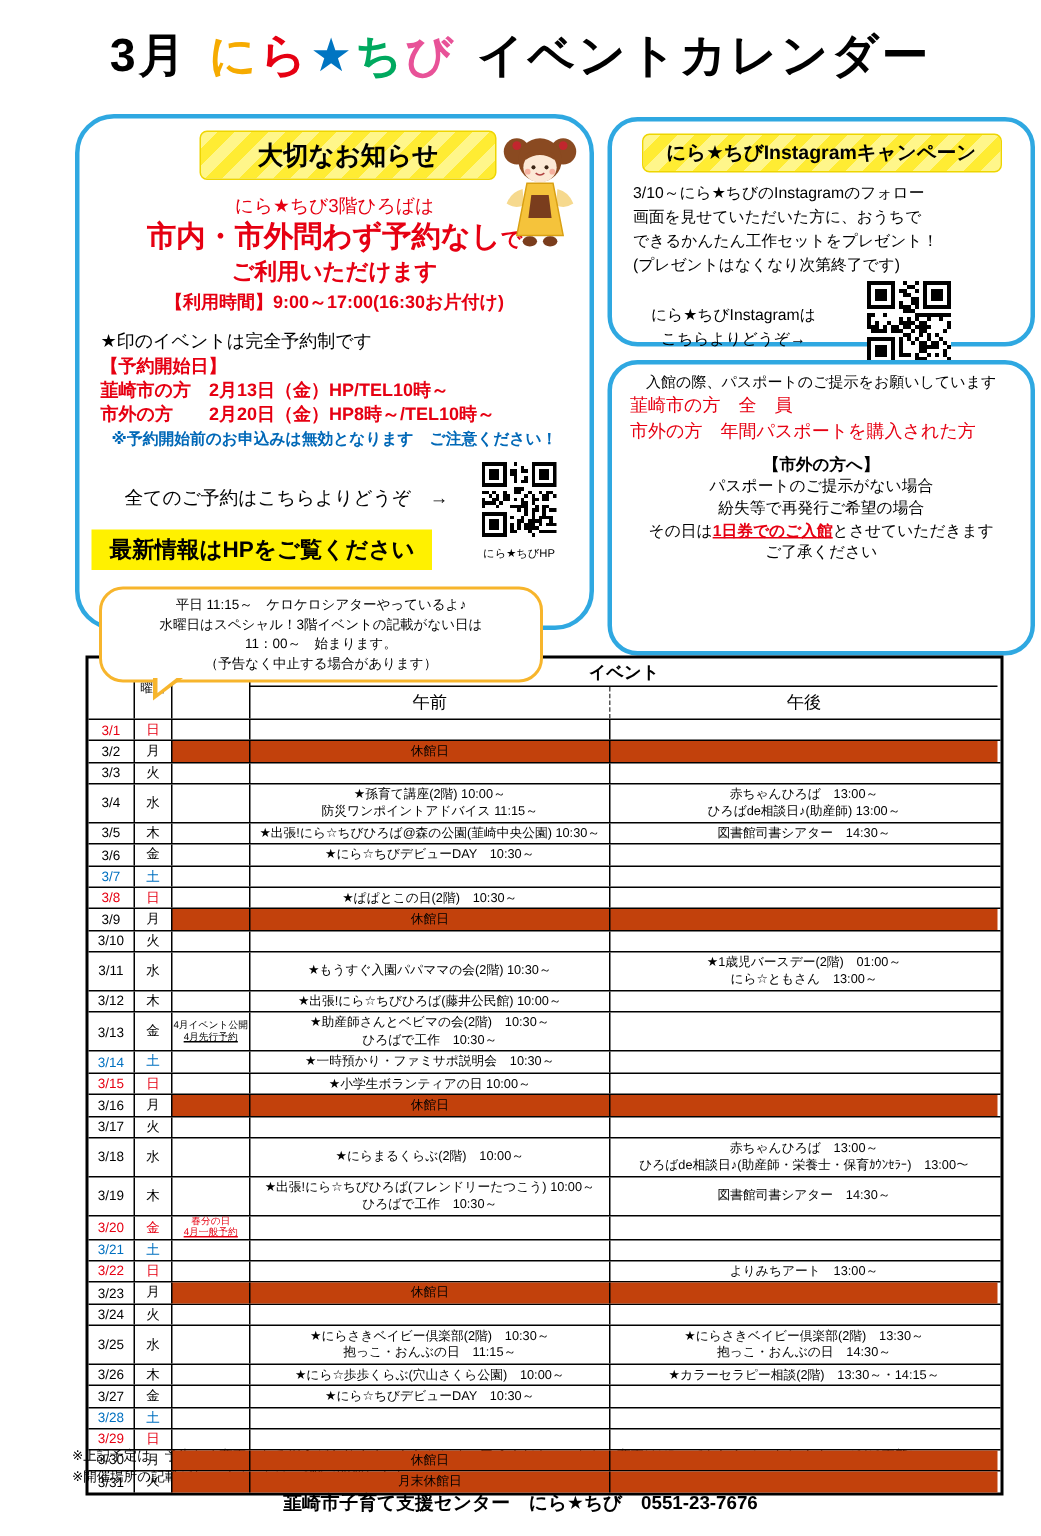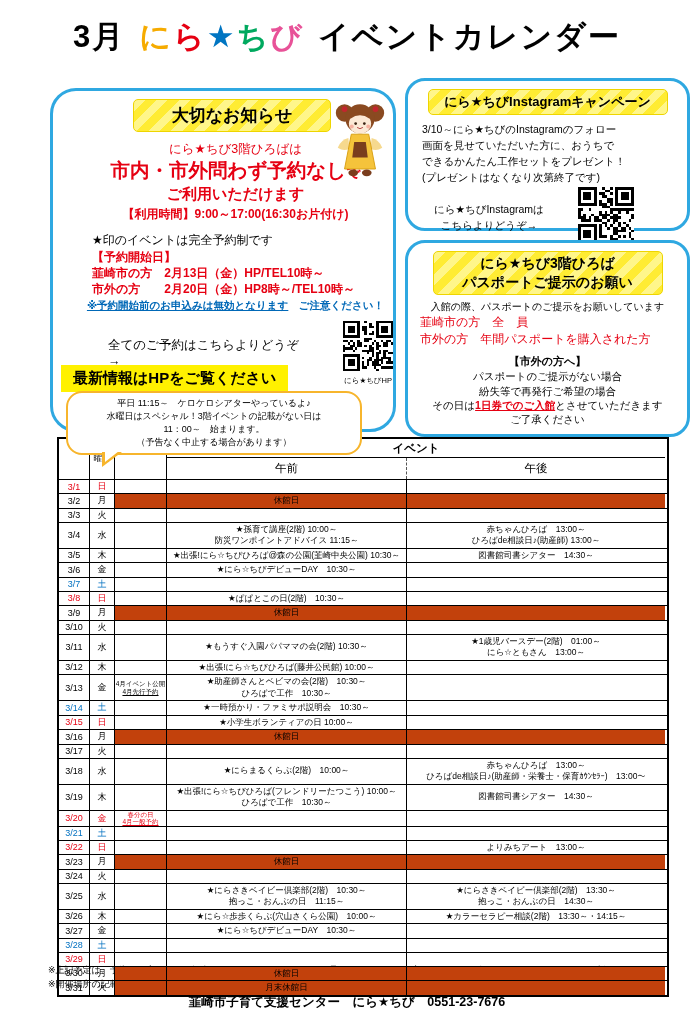--- a/index.html
+++ b/index.html
@@ -6,42 +6,42 @@
   .page{position:relative;width:694px;height:1024px;background:#fff;overflow:hidden;
         font-family:"Liberation Sans","DejaVu Sans",sans-serif;color:#000;}
 
   
   .title{position:absolute;top:16px;left:0;width:100%;text-align:center;
          font-size:31px;font-weight:900;letter-spacing:2px;white-space:nowrap;}
   .title .sp{display:inline-block;width:14px;}
 
   
   .bluebox{position:absolute;border:3px solid #2FA8E1;border-radius:26px;background:#fff;box-sizing:border-box;}
-  .notice{left:50px;top:88px;width:346px;height:344px;padding-left:25px;}
+  .notice{left:50px;top:76px;width:346px;height:344px;}
   .insta{left:405px;top:78px;width:285px;height:153px;border-radius:20px;}
   .pass{left:405px;top:240px;width:285px;height:197px;border-radius:20px;}
 
   .pill{background:repeating-linear-gradient(135deg,#fff florid 0, #fff68a 0 8px,#ffec33 8px 16px);
         background:repeating-linear-gradient(135deg,#fff68a 0 8px,#ffec33 8px 16px);
         border:1px solid #eed500;border-radius:5px;font-weight:bold;text-align:center;}
 
   
   .notice-pill{position:absolute;top:8px;left:80px;width:196px;font-size:17px;padding:4px 0;}
   .doll{position:absolute;top:6px;right:4px;width:58px;height:86px;}
   .n-body{padding-top:48px;text-align:center;}
   .red{color:#E60012;}
   .n1{font-size:12.5px;font-weight:normal;margin-top:2px;}
   .n2{font-size:19.5px;font-weight:900;line-height:25px;}
   .n2 .de{font-size:14px;}
   .n3{font-size:15px;font-weight:bold;}
   .n4{font-size:12px;font-weight:bold;margin-top:2px;}
   .n5{font-size:12px;text-align:left;margin:9px 0 0 14px;}
   .n-res{font-size:12px;font-weight:bold;text-align:left;margin-left:14px;line-height:16px;}
   .n9{font-size:10.5px;font-weight:bold;color:#0068B7;margin-top:2px;}
-  .n9 .u{text-decoration:underline;}
+  .n9 .u{}
   .n-row{display:flex;align-items:flex-start;margin:8px 0 0 30px;text-align:left;}
   .n-row .txt{font-size:12.5px;margin-top:16px;}
   .qrwrap{margin-left:22px;text-align:center;}
   .qr{display:block;}
   .qrcap{font-size:7.5px;margin-top:1px;text-align:center;}
   .hpbanner{position:absolute;left:8px;top:274px;background:#FFF100;font-size:15px;font-weight:bold;
             padding:4px 12px;}
 
   
   .bubble{position:absolute;left:66px;top:391px;width:296px;background:#fff;border:2.5px solid #F7B52C;
@@ -426,22 +426,20 @@
             <rect x="15" y="1" width="5" height="5" fill="#fff"></rect>
             <rect x="16" y="2" width="3" height="3" fill="#000"></rect>
             <rect x="0" y="14" width="7" height="7" fill="#000"></rect>
             <rect x="1" y="15" width="5" height="5" fill="#fff"></rect>
             <rect x="2" y="16" width="3" height="3" fill="#000"></rect>
           </svg></div>
     </div>
   </div>
 
   <div class="bluebox pass">
-    <div class="pill pass-pill">にら★ちび3階ひろば
-パスポートご提示のお願い</div>
     <div class="p-body">
       <div class="p1">入館の際、パスポートのご提示をお願いしています</div>
       <div class="p23">韮崎市の方　全　員</div>
       <div class="p23">市外の方　年間パスポートを購入された方</div>
       <div class="p4">【市外の方へ】</div>
       <div class="p56">パスポートのご提示がない場合</div>
       <div class="p56">紛失等で再発行ご希望の場合</div>
       <div class="p7"><span>その日は</span><span class="rd">1日券でのご入館</span><span>とさせていただきます</span></div>
       <div class="p8">ご了承ください</div>
     </div>

